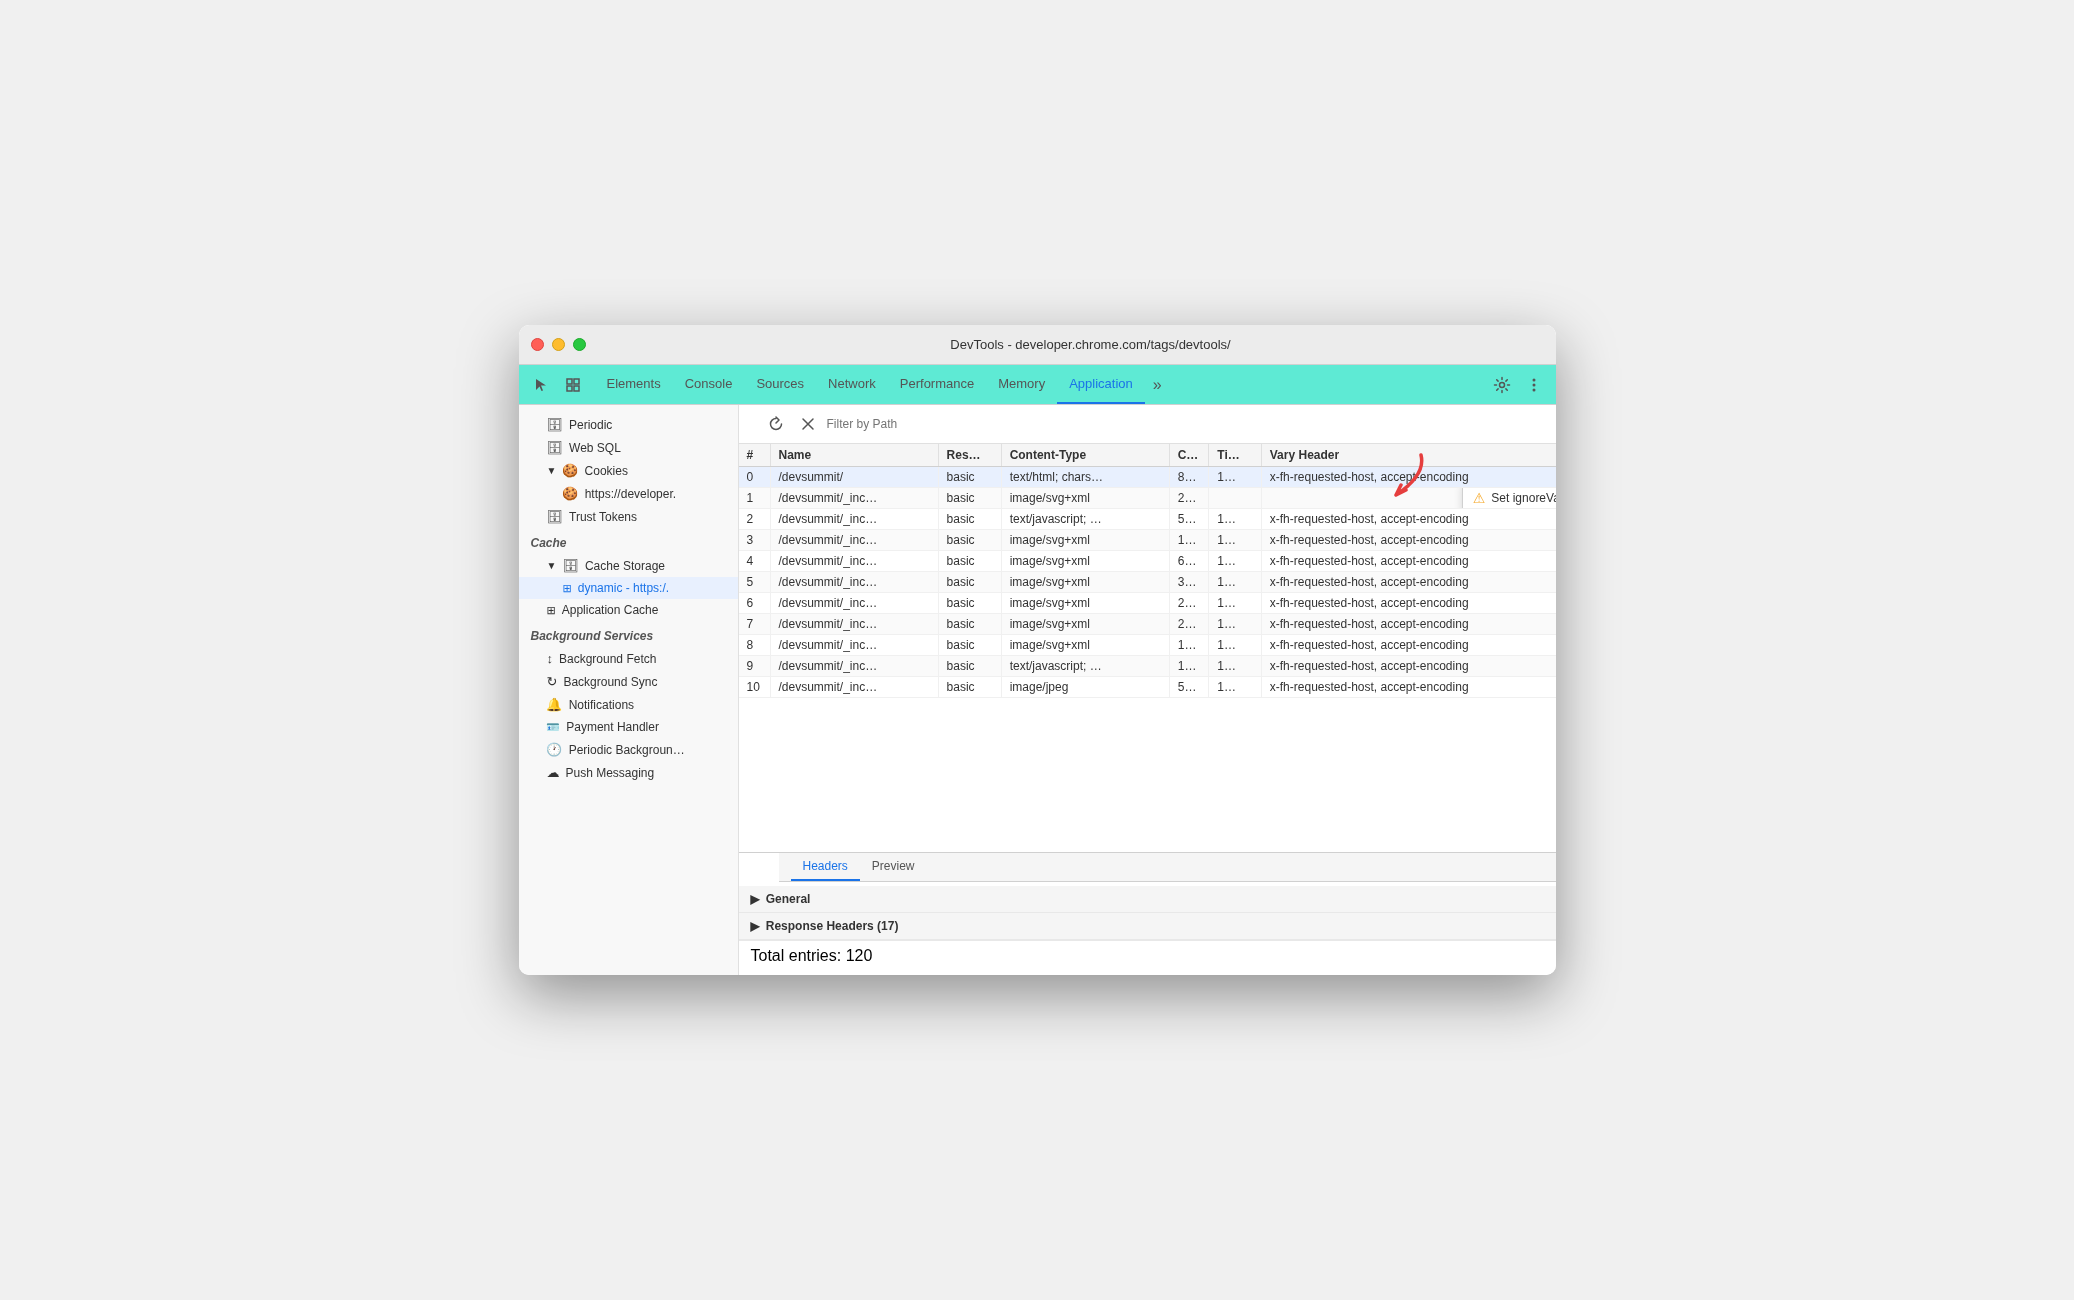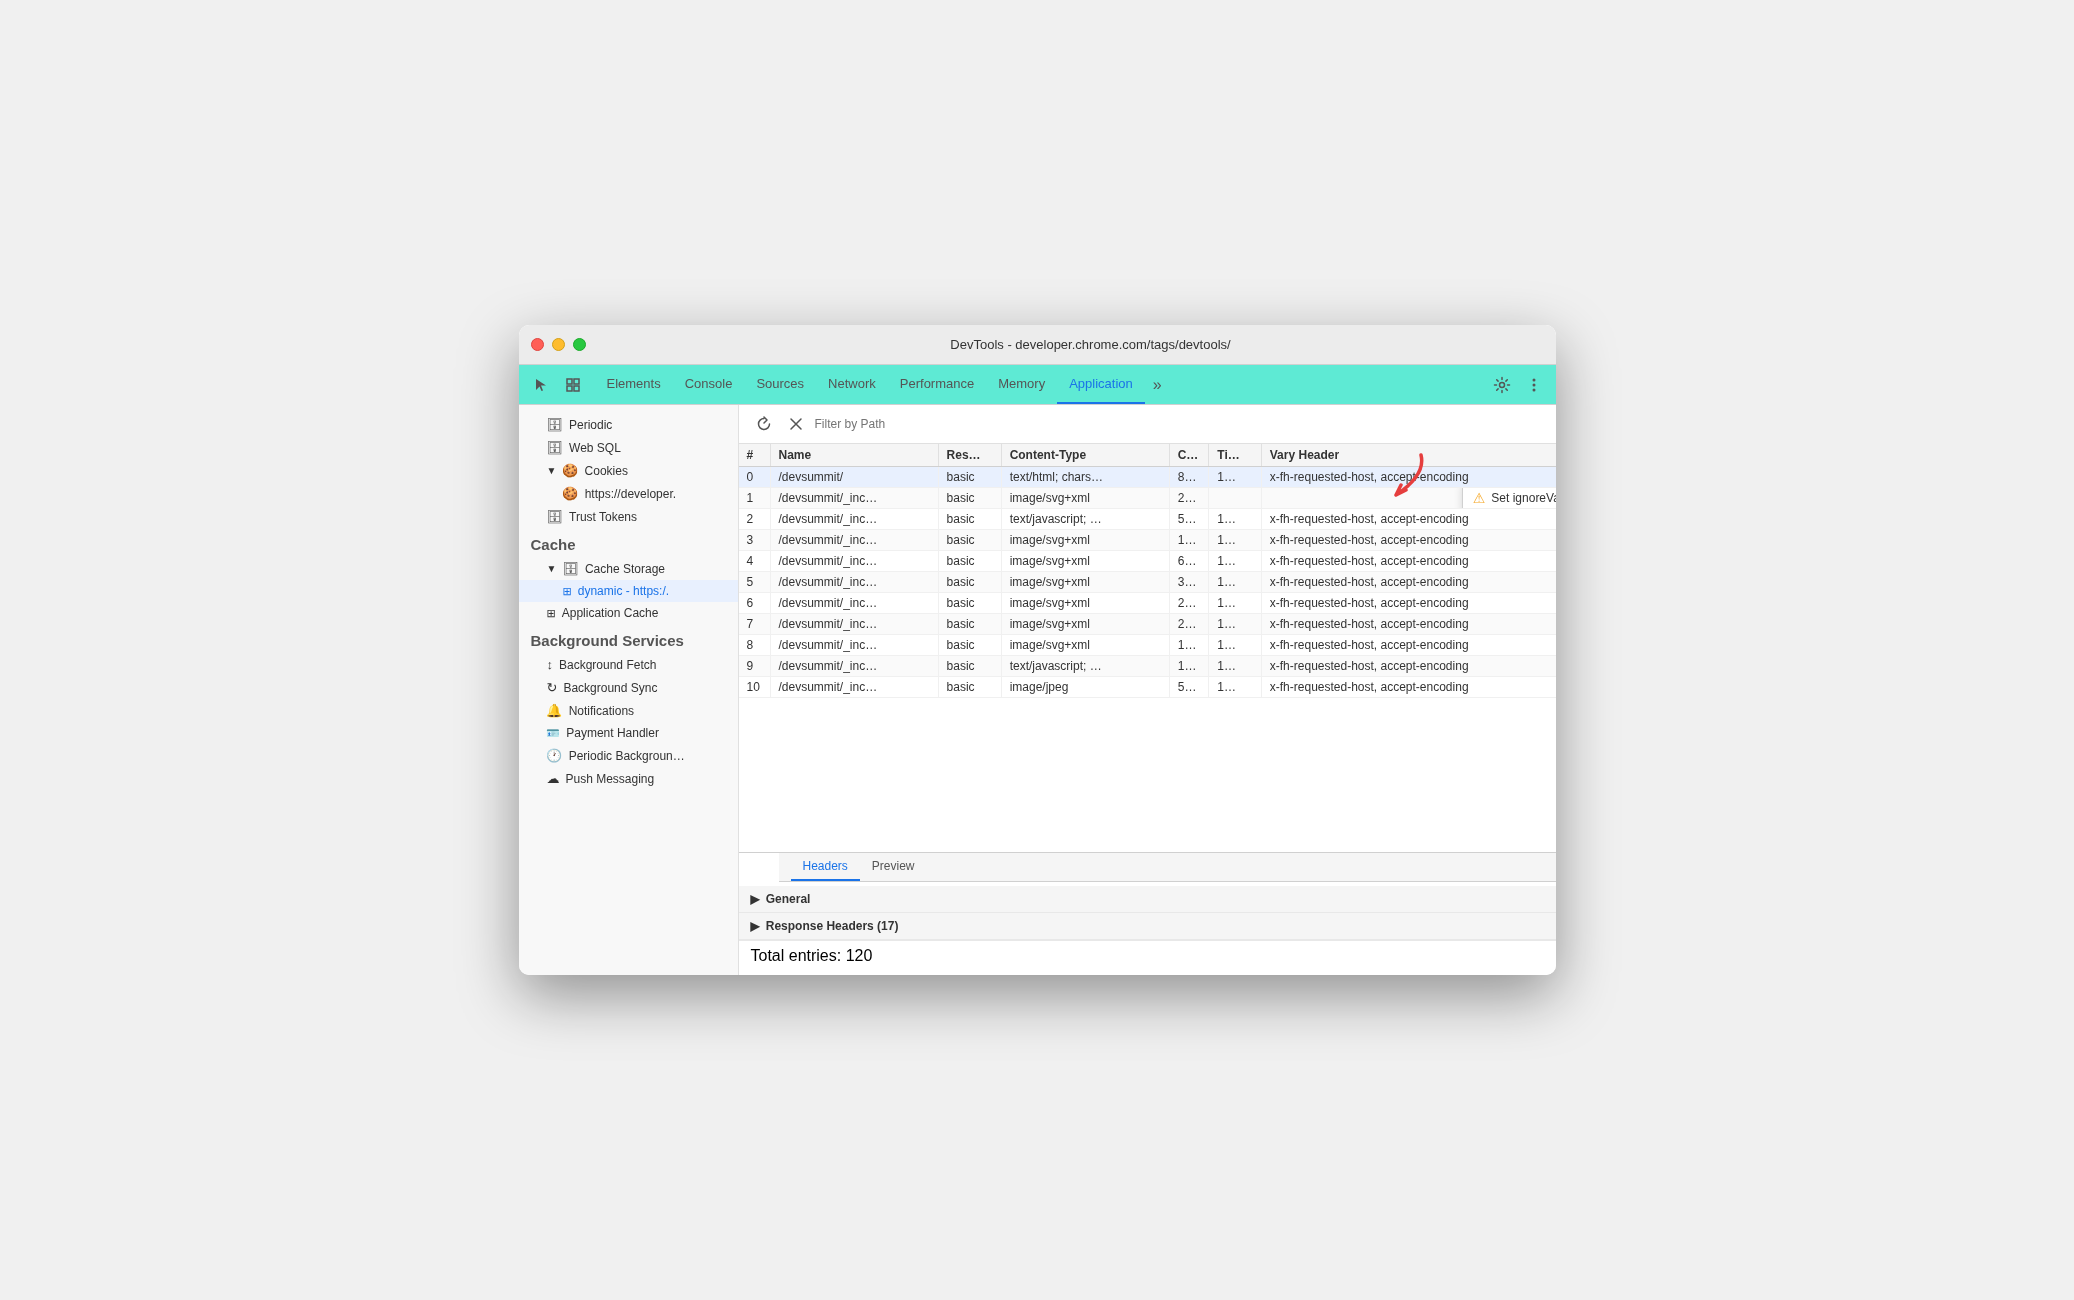--- a/index.html
+++ b/index.html
@@ -130,24 +130,25 @@
     .sidebar {
       width: 220px;
       background: #f8f8f8;
       border-right: 1px solid #e0e0e0;
       overflow-y: auto;
       flex-shrink: 0;
       padding: 8px 0;
     }
     .sidebar-section-label {
       padding: 8px 12px 4px 12px;
-      font-size: 15px;
+      font-size: 12px;
       font-weight: 600;
       color: #555;
       text-transform: none;
+      font-style: italic;
     }
     .sidebar-item {
       display: flex;
       align-items: center;
       padding: 4px 12px;
       cursor: pointer;
       color: #333;
       font-size: 12px;
       gap: 6px;
     }
@@ -161,21 +162,21 @@
       flex: 1;
       display: flex;
       flex-direction: column;
       overflow: hidden;
       position: relative;
     }
     
     .filter-bar {
       display: flex;
       align-items: center;
-      padding: 6px 12px;
+      padding: 6px 24px;
       border-bottom: 1px solid #e0e0e0;
       gap: 6px;
       flex-shrink: 0;
     }
     .filter-btn {
       width: 26px;
       height: 26px;
       display: flex;
       align-items: center;
       justify-content: center;

